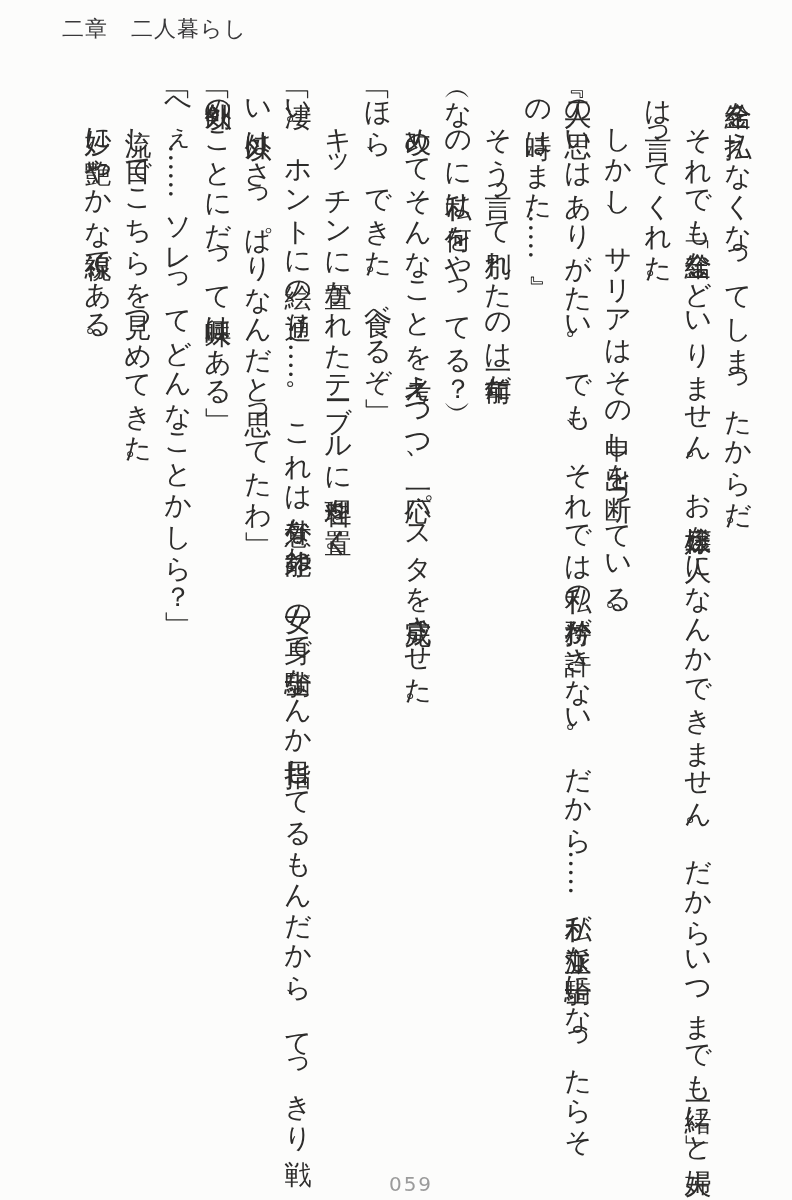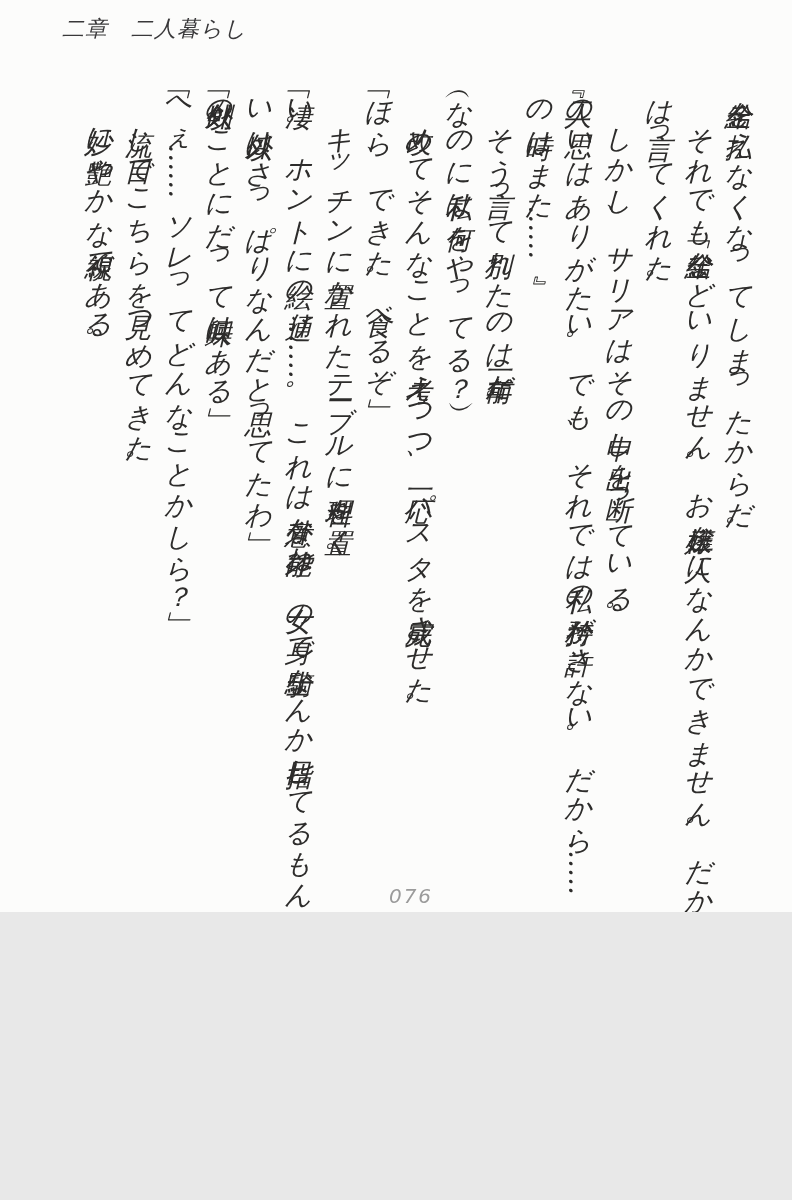--- a/index.html
+++ b/index.html
@@ -3,25 +3,24 @@
 <meta charset="utf-8">
 <style>
   html, body {
     margin: 0;
     padding: 0;
     background: #e8e8e8;
   }
   .book-page {
     position: relative;
     width: 792px;
-    height: 912px;
+    height: 1200px;
     background: #fcfcfb;
     overflow: hidden;
     font-family: "DejaVu Serif", serif;
-    font-style: italic;
   }
   .chapter-header {
     position: absolute;
     left: 62px;
     top: 14px;
     font-size: 22px;
     letter-spacing: 1px;
     color: #39383a;
     white-space: pre;
   }
@@ -71,14 +70,14 @@
       <p class="para indent">改めてそんなことを考えつつ、一応パスタを完成させた。</p>
       <p class="para">「ほら、できた。食べるぞ」</p>
       <p class="para indent">キッチンに置かれたテーブルに料理を置く。</p>
       <p class="para">「凄い。ホントに絵の通り……。これは意外な才能ね。女の身で騎士なんか目指してるもんだから、てっきり戦い以外はさっぱりなんだと思ってたわ」</p>
       <p class="para">「剣以外のことにだって興味はある」</p>
       <p class="para">「へぇ……ソレってどんなことかしら？」</p>
       <p class="para indent">流し目でこちらを見つめてきた。</p>
       <p class="para indent">妙に艶やかな視線である。</p>
     </div>
 
-  <div class="page-number">076</div>
+  <div class="page-number">059</div>
 </div>
 
 </body></html>

